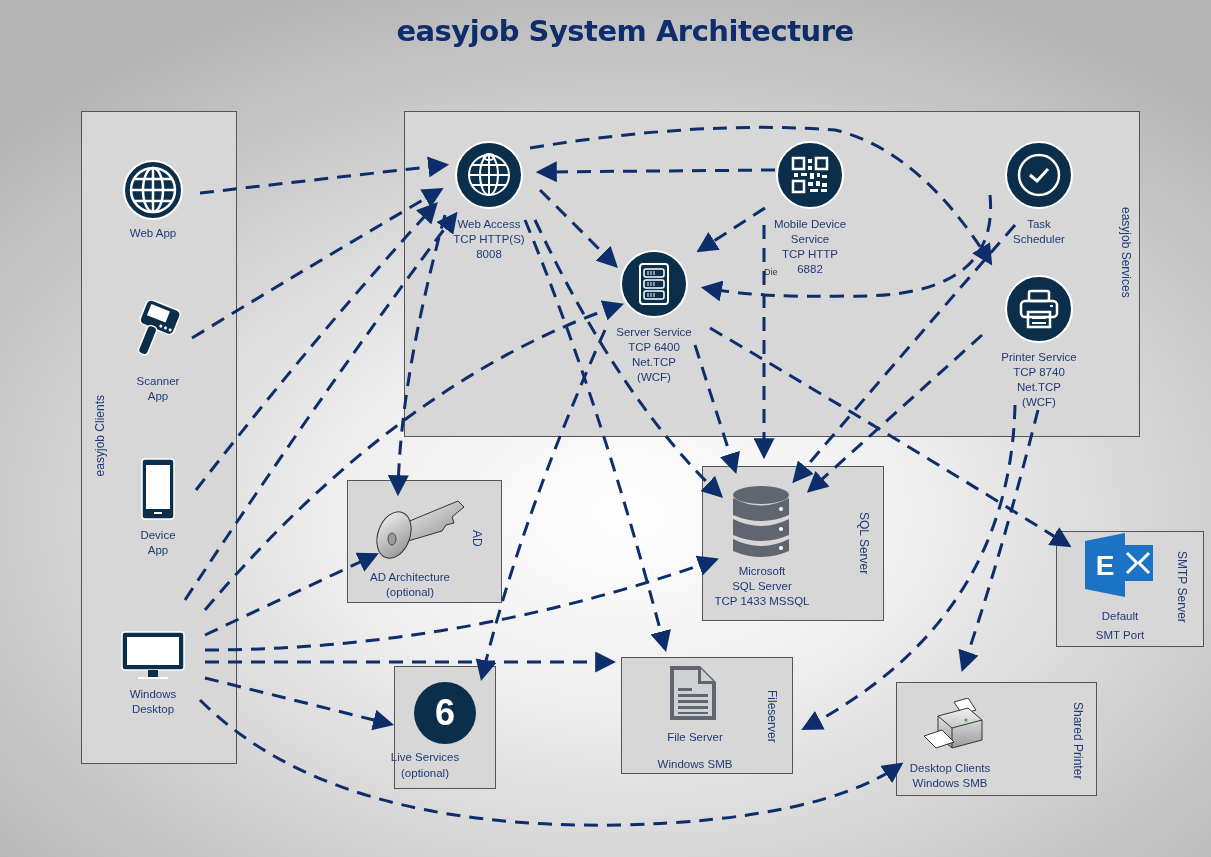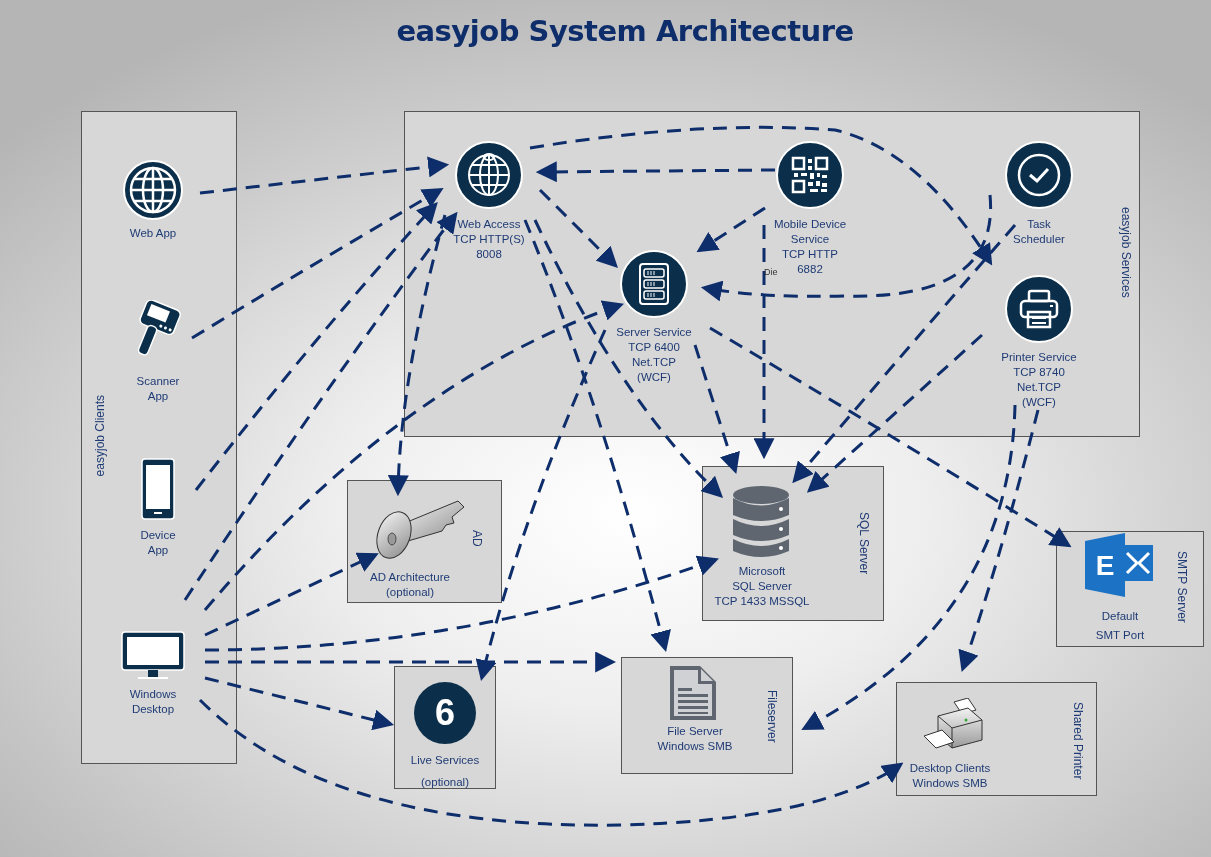--- a/index.html
+++ b/index.html
@@ -291,38 +291,38 @@
       <path d="M0,10 L40,2 L40,66 L0,58 Z" fill="#1c72c4"></path>
       <text x="20" y="44" fill="#fff" font-family="Liberation Sans, sans-serif" font-weight="bold" font-size="28" text-anchor="middle">E</text>
     </svg>
 </div>
 <div class="lbl" style="left:1070px;top:607px;width:100px;line-height:19px;">Default
 SMT Port</div>
 
 <div class="circle" style="left:414px;top:682px;width:62px;height:62px;border:none;">
   <span style="color:#fff;font-family:'Liberation Sans',sans-serif;font-weight:bold;font-size:36px;">6</span>
 </div>
-<div class="lbl" style="left:395px;top:749px;width:100px;line-height:22px;">Live Services
+<div class="lbl" style="left:375px;top:749px;width:100px;line-height:16px;">Live Services
 (optional)</div>
 
 <div class="icon" style="left:668px;top:664px;">
   <svg width="50" height="58" viewBox="0 0 50 58">
       <path d="M2,2 L32,2 L48,18 L48,56 L2,56 Z" fill="#5f6670"></path>
       <path d="M6,6 L30,6 L30,20 L44,20 L44,52 L6,52 Z" fill="#cfd1d4"></path>
       <path d="M33,5 L33,17 L45,17 Z" fill="#cfd1d4"></path>
       <g fill="#5f6670">
         <rect x="10" y="24" width="14" height="3"></rect>
         <rect x="10" y="30" width="30" height="3"></rect>
         <rect x="10" y="36" width="30" height="3"></rect>
         <rect x="10" y="42" width="30" height="3"></rect>
         <rect x="10" y="48" width="30" height="2"></rect>
       </g>
     </svg>
 </div>
-<div class="lbl" style="left:640px;top:724px;width:110px;line-height:15px;">File Server
+<div class="lbl" style="left:640px;top:724px;width:110px;line-height:27px;">File Server
 Windows SMB</div>
 
 <div class="icon" style="left:924px;top:698px;">
   <svg width="62" height="52" viewBox="0 0 62 52">
       <defs>
         <linearGradient id="pg" x1="0" y1="0" x2="0" y2="1">
           <stop offset="0" stop-color="#f2f2f2"></stop>
           <stop offset="1" stop-color="#9a9a9a"></stop>
         </linearGradient>
       </defs>

